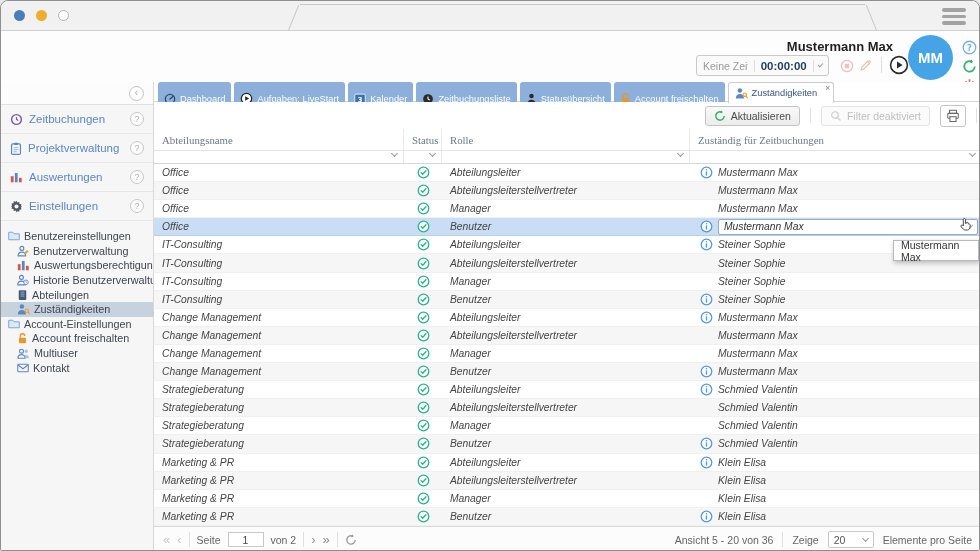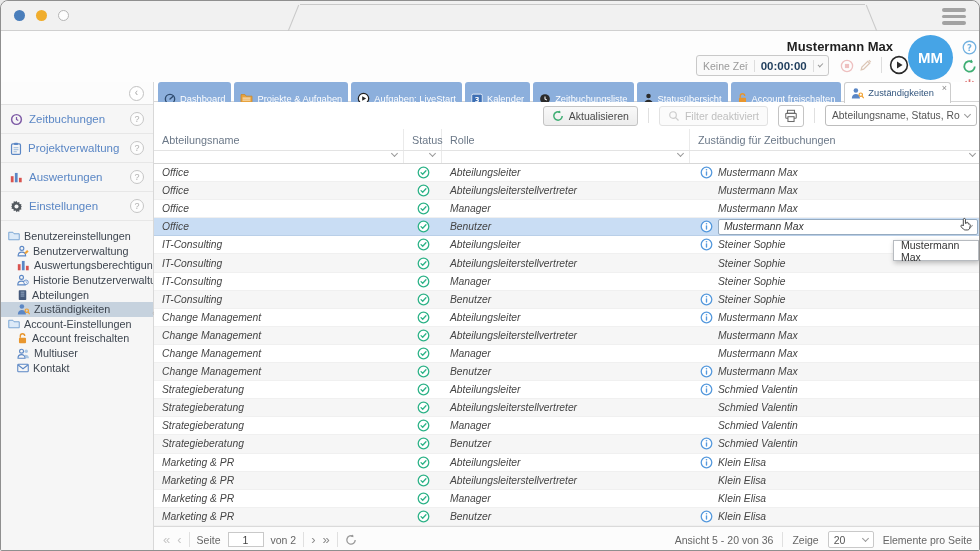--- a/index.html
+++ b/index.html
@@ -75,21 +75,21 @@
           color:#4a4a4a; padding:0 8px; }
   .tbtn.disabled { background:#fbfbfb; border-color:#e2e2e2; color:#bfbfbf; }
   .iconbtn { width:26px; height:22px; display:flex; align-items:center; justify-content:center;
              border:1px solid #c4c4c4; border-radius:3px; background:#fff; }
   .vsep { width:1px; height:15px; background:#e0e0e0; }
   .searchbox { width:152px; height:21px; border:1px solid #bdbdbd; border-radius:3px; background:#fff;
                display:flex; align-items:center; font-size:10.3px; color:#555; padding:0 6px; gap:4px; }
   .searchbox .txt { flex:1; overflow:hidden; white-space:nowrap; }
 
   .grid-head, .grid-filter, .row { display:grid; grid-template-columns:250px 38px 248px 1fr; }
-  .grid-head { position:absolute; top:47px; left:0; right:0; height:22px; border-bottom:1px solid #e3e3e3; }
+  .grid-head { position:absolute; top:47px; left:0; right:0; height:22px; border-bottom:1px solid #e3e3e3;font-family:Liberation Serif, serif; }
   .gh-cell { display:flex; align-items:flex-end; padding:0 0 4px 8px; font-size:10.8px; color:#6b7888;
              border-right:1px solid #eaeaea; }
   .gh-cell:last-child { border-right:none; }
   .grid-filter { position:absolute; top:69px; left:0; right:0; height:13px; border-bottom:1px solid #d7d7d7; }
   .gf-cell { position:relative; border-right:1px solid #eaeaea; }
   .gf-cell:last-child { border-right:none; }
   .gf-cell .chev { position:absolute; right:6px; top:3px; }
 
   .rows { position:absolute; top:82px; left:0; right:0; height:362px; display:flex; flex-direction:column; }
   .row { flex:1; align-items:center; font-size:10.3px; color:#454545; border-bottom:1px solid #f0f0f0;
@@ -347,29 +347,20 @@
           <span class="icon">
             <svg width="12" height="12" viewBox="0 0 16 16">
               <circle cx="8" cy="8" r="6.2" fill="none" stroke="#2e4b6e" stroke-width="1.8"></circle>
               <path d="M8 8L11.8 4.6" stroke="#2e4b6e" stroke-width="1.8" stroke-linecap="round"></path>
             </svg>
           </span>
           <span>Dashboard</span>
         </div>
         <div class="tab">
           <span class="icon">
-            <svg width="13" height="11" viewBox="0 0 16 14">
-              <path d="M1 2h5l1.5 2H15v9H1z" fill="#e8a33d" stroke="#c9872a" stroke-width="1"></path>
-              <path d="M3 6.5h10M3 9h10" stroke="#fff" stroke-width="1"></path>
-            </svg>
-          </span>
-          <span>Projekte &amp; Aufgaben</span>
-        </div>
-        <div class="tab">
-          <span class="icon">
             <svg width="13" height="13" viewBox="0 0 16 16">
               <circle cx="8" cy="8" r="6.4" fill="#fff" stroke="#222" stroke-width="1.5"></circle>
               <path d="M6.4 5.1l4.8 2.9-4.8 2.9z" fill="#222"></path>
             </svg>
           </span>
           <span>Aufgaben: LiveStart</span>
         </div>
         <div class="tab">
           <span class="icon">
             <svg width="12" height="12" viewBox="0 0 16 16">
@@ -443,24 +434,20 @@
       <div class="iconbtn">
         <span class="icon">
           <svg width="14" height="14" viewBox="0 0 16 16">
               <rect x="4" y="1.5" width="8" height="3.5" fill="none" stroke="#6a6a6a" stroke-width="1.2"></rect>
               <rect x="2" y="5" width="12" height="5.5" rx="0.8" fill="none" stroke="#6a6a6a" stroke-width="1.2"></rect>
               <rect x="4.5" y="8.8" width="7" height="5.5" fill="#fff" stroke="#6a6a6a" stroke-width="1.2"></rect>
             </svg>
         </span>
       </div>
       <span class="vsep"></span>
-      <div class="searchbox">
-        <span class="txt">Abteilungsname, Status, Ro</span>
-        <span class="chev"></span>
-      </div>
     </div>
 
     <div class="grid-head">
       <div class="gh-cell">Abteilungsname</div>
       <div class="gh-cell">Status</div>
       <div class="gh-cell">Rolle</div>
       <div class="gh-cell">Zuständig für Zeitbuchungen</div>
     </div>
     <div class="grid-filter">
       <div class="gf-cell">

